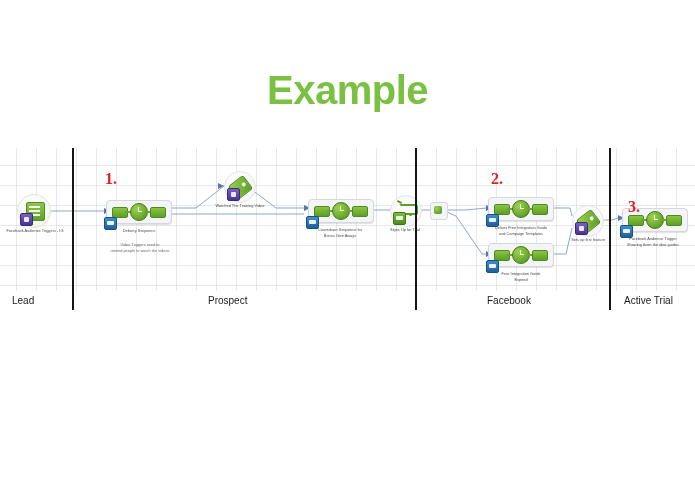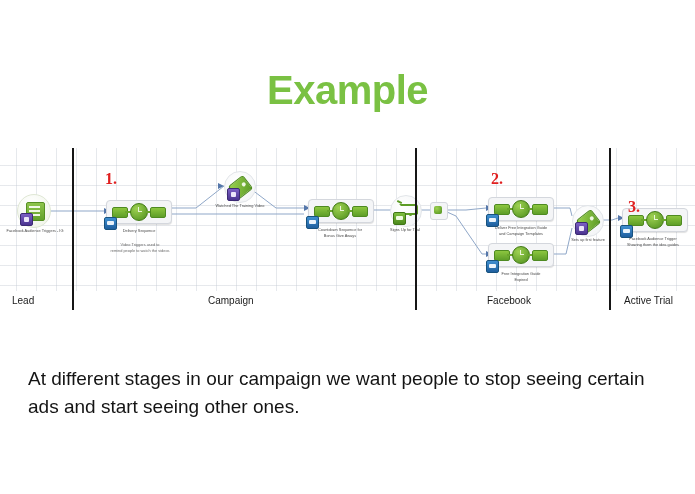--- a/index.html
+++ b/index.html
@@ -383,19 +383,18 @@
 
   <div class="divider" style="left:72px;"></div>
   <div class="divider" style="left:415px;"></div>
   <div class="divider" style="left:609px;"></div>
 
   <div class="marker" style="left:105px;top:170px;">1.</div>
   <div class="marker" style="left:491px;top:170px;">2.</div>
   <div class="marker" style="left:628px;top:198px;">3.</div>
 
   <div class="stage-label" style="left:12px;">Lead</div>
-  <div class="stage-label" style="left:208px;">Campaign</div>
+  <div class="stage-label" style="left:208px;">Prospect</div>
   <div class="stage-label" style="left:487px;">Facebook</div>
   <div class="stage-label" style="left:624px;">Active Trial</div>
 
-  <div class="body-text">At different stages in our campaign we want people to stop seeing certain ads and start seeing other ones.</div>
 
 </div>
 
 </body></html>

